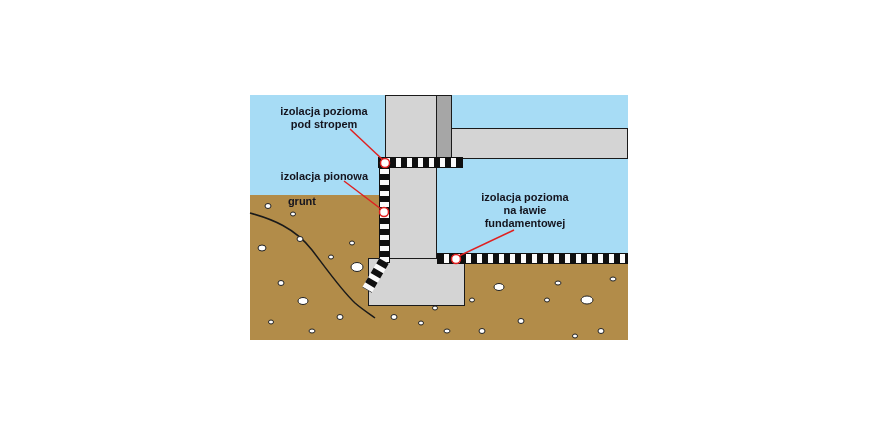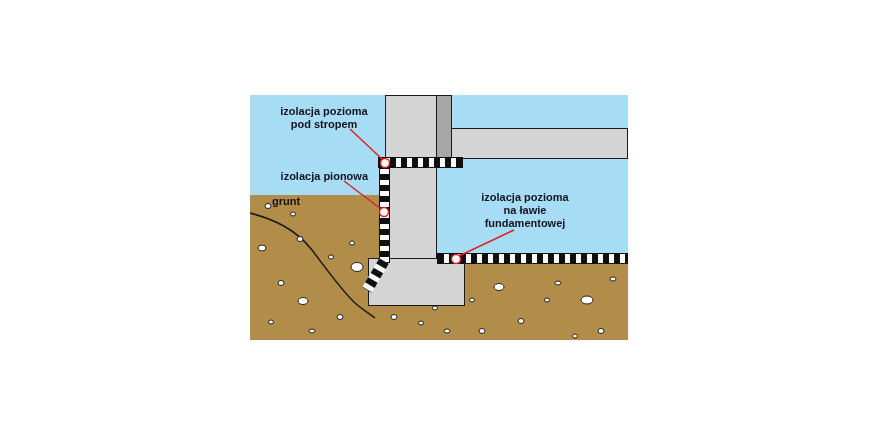--- a/index.html
+++ b/index.html
@@ -37,21 +37,21 @@
   .ins-vert    { position:absolute; left:129px; top:67px;  height:101px; }
   .ins-footing { position:absolute; left:187px; top:158px; width:191px; }
 
   
   .lbl {
     position:absolute; color:#14141e; font-size:11px; font-weight:bold;
     line-height:1.18; text-align:center; white-space:pre-line;
   }
   .lbl-top     { left:258px; top:105px; width:132px; }
   .lbl-vert    { left:250px; top:170px; width:118px;text-align:right; }
-  .lbl-ground  { left:256px; top:195px; width:60px;  text-align:center; }
+  .lbl-ground  { left:256px; top:195px; width:60px;  text-align:right; }
   .lbl-footing { left:462px; top:191px; width:126px; }
 
   .overlay { position:absolute; left:0; top:0; width:870px; height:430px; pointer-events:none; }
 </style>
 </head>
 <body>
 
 <div class="stage">
 
   <div class="diagram">

